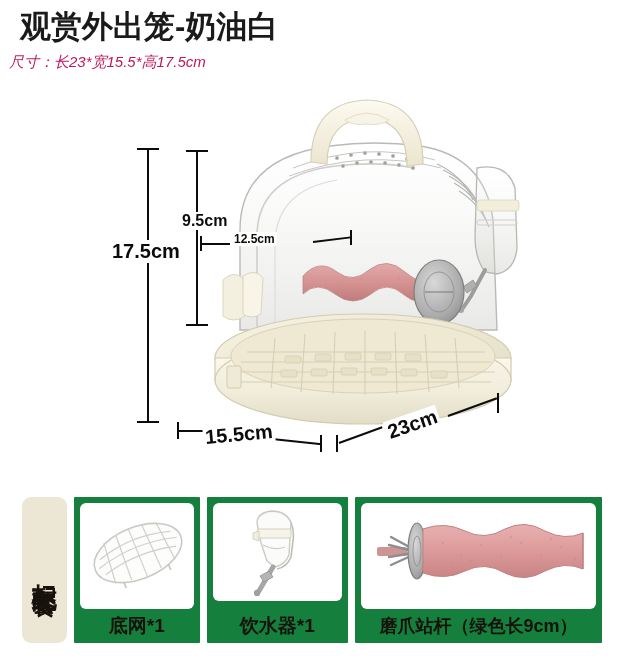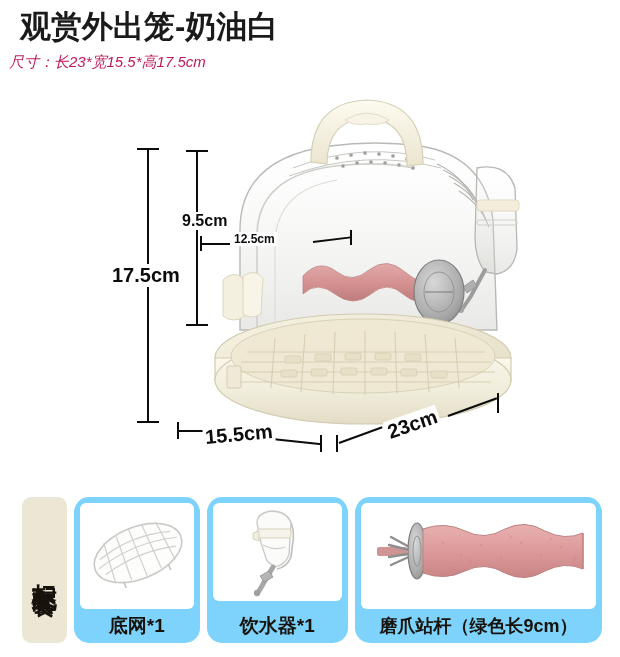--- a/index.html
+++ b/index.html
@@ -55,21 +55,21 @@
     width: 46px; border-radius: 9px;
     background: #ebe7d4;
     display: flex; align-items: center; justify-content: center;
   }
   .vlabel span {
     writing-mode: vertical-rl;
     font-size: 25px; font-weight: 700; color: #17130c;
     letter-spacing: 3px; line-height: 1.05;
   }
   .card {
-    border-radius: 15px; background: #7dd3fc;
+    border-radius: 1px; background: #15803d;
     padding: 6px 6px 0 6px;
     display: flex; flex-direction: column;
   }
   .card .pic {
     background: #ffffff; border-radius: 6px; flex: 1;
     position: relative; overflow: hidden;
   }
   .card .cap {
     height: 34px; display: flex; align-items: center; justify-content: center;
     font-size: 19px; font-weight: 700; color: #17130c; white-space: nowrap;
@@ -221,21 +221,21 @@
       </g>
 
       <rect x="42" y="286" width="14" height="22" rx="2" fill="#efe9d6" stroke="#d3ccb2" stroke-width="1"></rect>
     </g>
   </svg>
 
   <div>
     <div class="dimline vline" style="left:147px; top:68px; height:275px;"></div>
     <div class="cap-h" style="left:137px; top:68px; width:22px;"></div>
     <div class="cap-h" style="left:137px; top:341px; width:22px;"></div>
-    <div class="dimtext" style="left:110px; top:184px; font-size:20px;">17.5cm</div>
+    <div class="dimtext" style="left:110px; top:160px; font-size:20px;">17.5cm</div>
   </div>
 
   <div>
     <div class="dimline vline" style="left:196px; top:70px; height:176px;"></div>
     <div class="cap-h" style="left:186px; top:70px; width:22px;"></div>
     <div class="cap-h" style="left:186px; top:244px; width:22px;"></div>
     <div class="dimtext" style="left:148px; top:132px; font-size:16px;margin-left:32px;">9.5cm</div>
   </div>
 
   <div>

